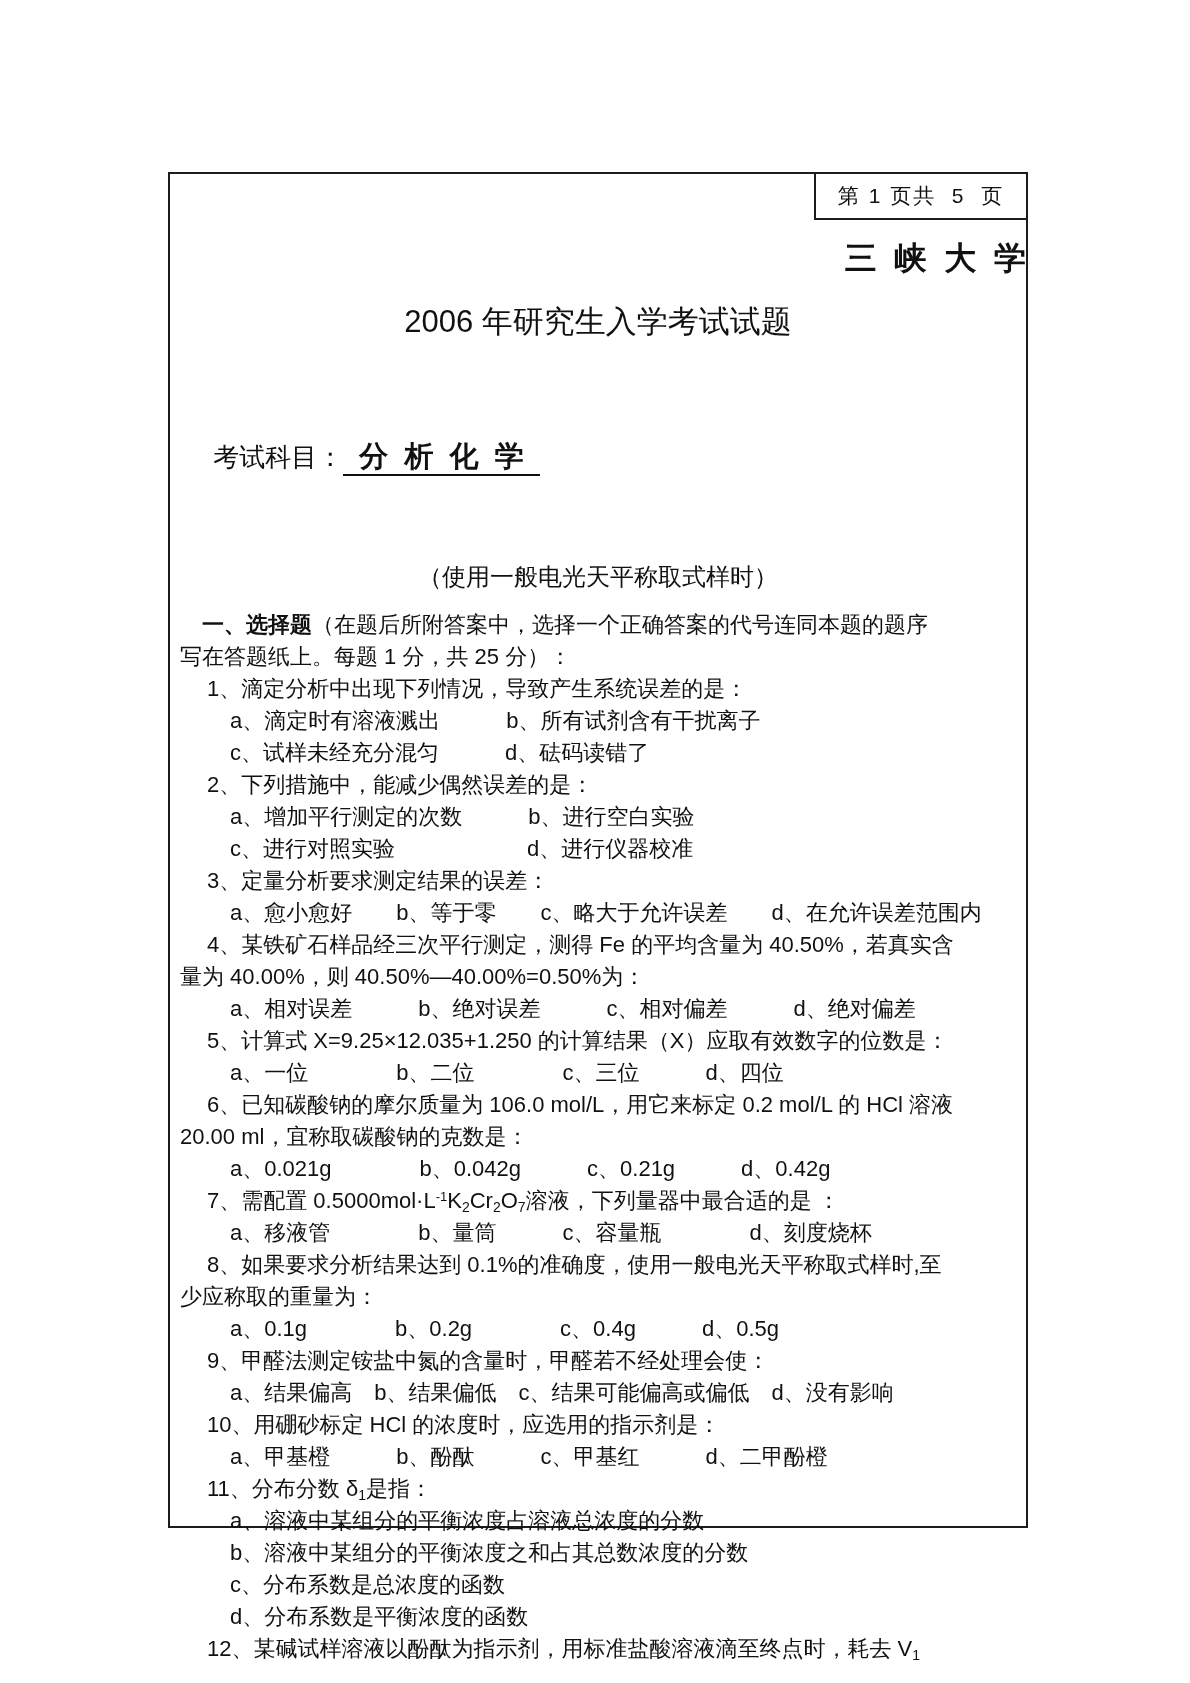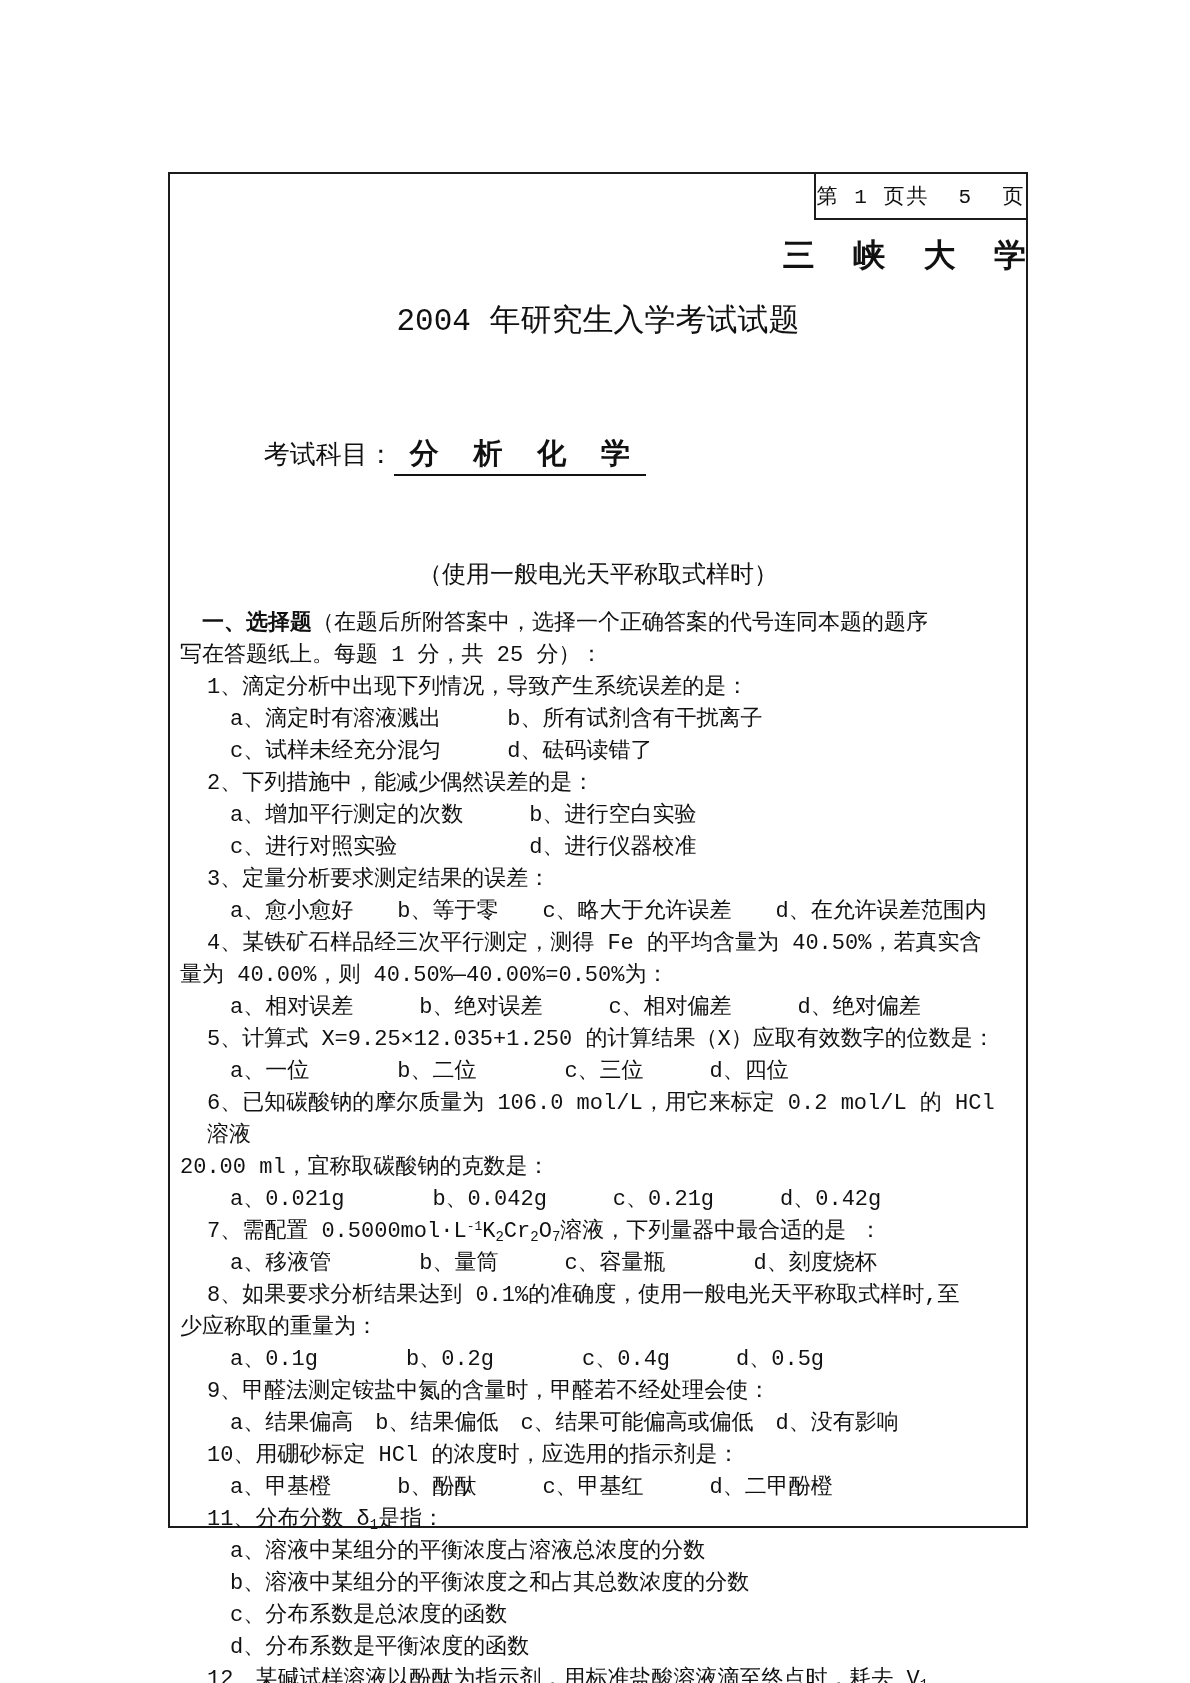--- a/index.html
+++ b/index.html
@@ -6,21 +6,21 @@
     margin: 0;
     padding: 0;
     background: #ffffff;
   }
   .sheet {
     position: relative;
     width: 1190px;
     height: 1683px;
     background: #ffffff;
     color: #111111;
-    font-family: Liberation Mono, monospace;
+    font-family: Liberation Sans, sans-serif;
     overflow: hidden;
   }
   .border-box {
     position: absolute;
     left: 168px;
     top: 172px;
     width: 860px;
     height: 1356px;
     border: 2px solid #1c1c1c;
     box-sizing: border-box;
@@ -97,21 +97,21 @@
 </head>
 <body>
 
 <div class="sheet">
   <div class="border-box">
 
     <div class="page-num-box">第 1 页共  5  页</div>
 
     <div class="title-univ">三  峡  大  学</div>
 
-    <div class="title-exam">2004 年研究生入学考试试题</div>
+    <div class="title-exam">2006 年研究生入学考试试题</div>
 
     <div class="subject-line">
       <span>考试科目：</span><span class="subject-value">分  析  化  学</span>
     </div>
 
     <div class="notice">（使用一般电光天平称取式样时）</div>
 
     <div class="exam-body"><div class="line section"><span class="b">一、选择题</span><span>（在题后所附答案中，选择一个正确答案的代号连同本题的题序</span></div><div class="line cont"><span>写在答题纸上。每题 1 分，共 25 分）：</span></div><div class="line q"><span>1、滴定分析中出现下列情况，导致产生系统误差的是：</span></div><div class="line opt"><span>a、滴定时有溶液溅出　　　b、所有试剂含有干扰离子</span></div><div class="line opt"><span>c、试样未经充分混匀　　　d、砝码读错了</span></div><div class="line q"><span>2、下列措施中，能减少偶然误差的是：</span></div><div class="line opt"><span>a、增加平行测定的次数　　　b、进行空白实验</span></div><div class="line opt"><span>c、进行对照实验　　　　　　d、进行仪器校准</span></div><div class="line q"><span>3、定量分析要求测定结果的误差：</span></div><div class="line opt"><span>a、愈小愈好　　b、等于零　　c、略大于允许误差　　d、在允许误差范围内</span></div><div class="line q"><span>4、某铁矿石样品经三次平行测定，测得 Fe 的平均含量为 40.50%，若真实含</span></div><div class="line cont"><span>量为 40.00%，则 40.50%—40.00%=0.50%为：</span></div><div class="line opt"><span>a、相对误差　　　b、绝对误差　　　c、相对偏差　　　d、绝对偏差</span></div><div class="line q"><span>5、计算式 X=9.25×12.035+1.250 的计算结果（X）应取有效数字的位数是：</span></div><div class="line opt"><span>a、一位　　　　b、二位　　　　c、三位　　　d、四位</span></div><div class="line q"><span>6、已知碳酸钠的摩尔质量为 106.0 mol/L，用它来标定 0.2 mol/L 的 HCl 溶液</span></div><div class="line cont"><span>20.00 ml，宜称取碳酸钠的克数是：</span></div><div class="line opt"><span>a、0.021g　　　　b、0.042g　　　c、0.21g　　　d、0.42g</span></div><div class="line q"><span>7、需配置 0.5000mol·L</span><sup>-1</sup><span>K</span><sub>2</sub><span>Cr</span><sub>2</sub><span>O</span><sub>7</sub><span>溶液，下列量器中最合适的是 ：</span></div><div class="line opt"><span>a、移液管　　　　b、量筒　　　c、容量瓶　　　　d、刻度烧杯</span></div><div class="line q"><span>8、如果要求分析结果达到 0.1%的准确度，使用一般电光天平称取式样时,至</span></div><div class="line cont"><span>少应称取的重量为：</span></div><div class="line opt"><span>a、0.1g　　　　b、0.2g　　　　c、0.4g　　　d、0.5g</span></div><div class="line q"><span>9、甲醛法测定铵盐中氮的含量时，甲醛若不经处理会使：</span></div><div class="line opt"><span>a、结果偏高　b、结果偏低　c、结果可能偏高或偏低　d、没有影响</span></div><div class="line q"><span>10、用硼砂标定 HCl 的浓度时，应选用的指示剂是：</span></div><div class="line opt"><span>a、甲基橙　　　b、酚酞　　　c、甲基红　　　d、二甲酚橙</span></div><div class="line q"><span>11、分布分数 δ</span><sub>1</sub><span>是指：</span></div><div class="line opt"><span>a、溶液中某组分的平衡浓度占溶液总浓度的分数</span></div><div class="line opt"><span>b、溶液中某组分的平衡浓度之和占其总数浓度的分数</span></div><div class="line opt"><span>c、分布系数是总浓度的函数</span></div><div class="line opt"><span>d、分布系数是平衡浓度的函数</span></div><div class="line q"><span>12、某碱试样溶液以酚酞为指示剂，用标准盐酸溶液滴至终点时，耗去 V</span><sub>1</sub></div></div>
 
   </div>

